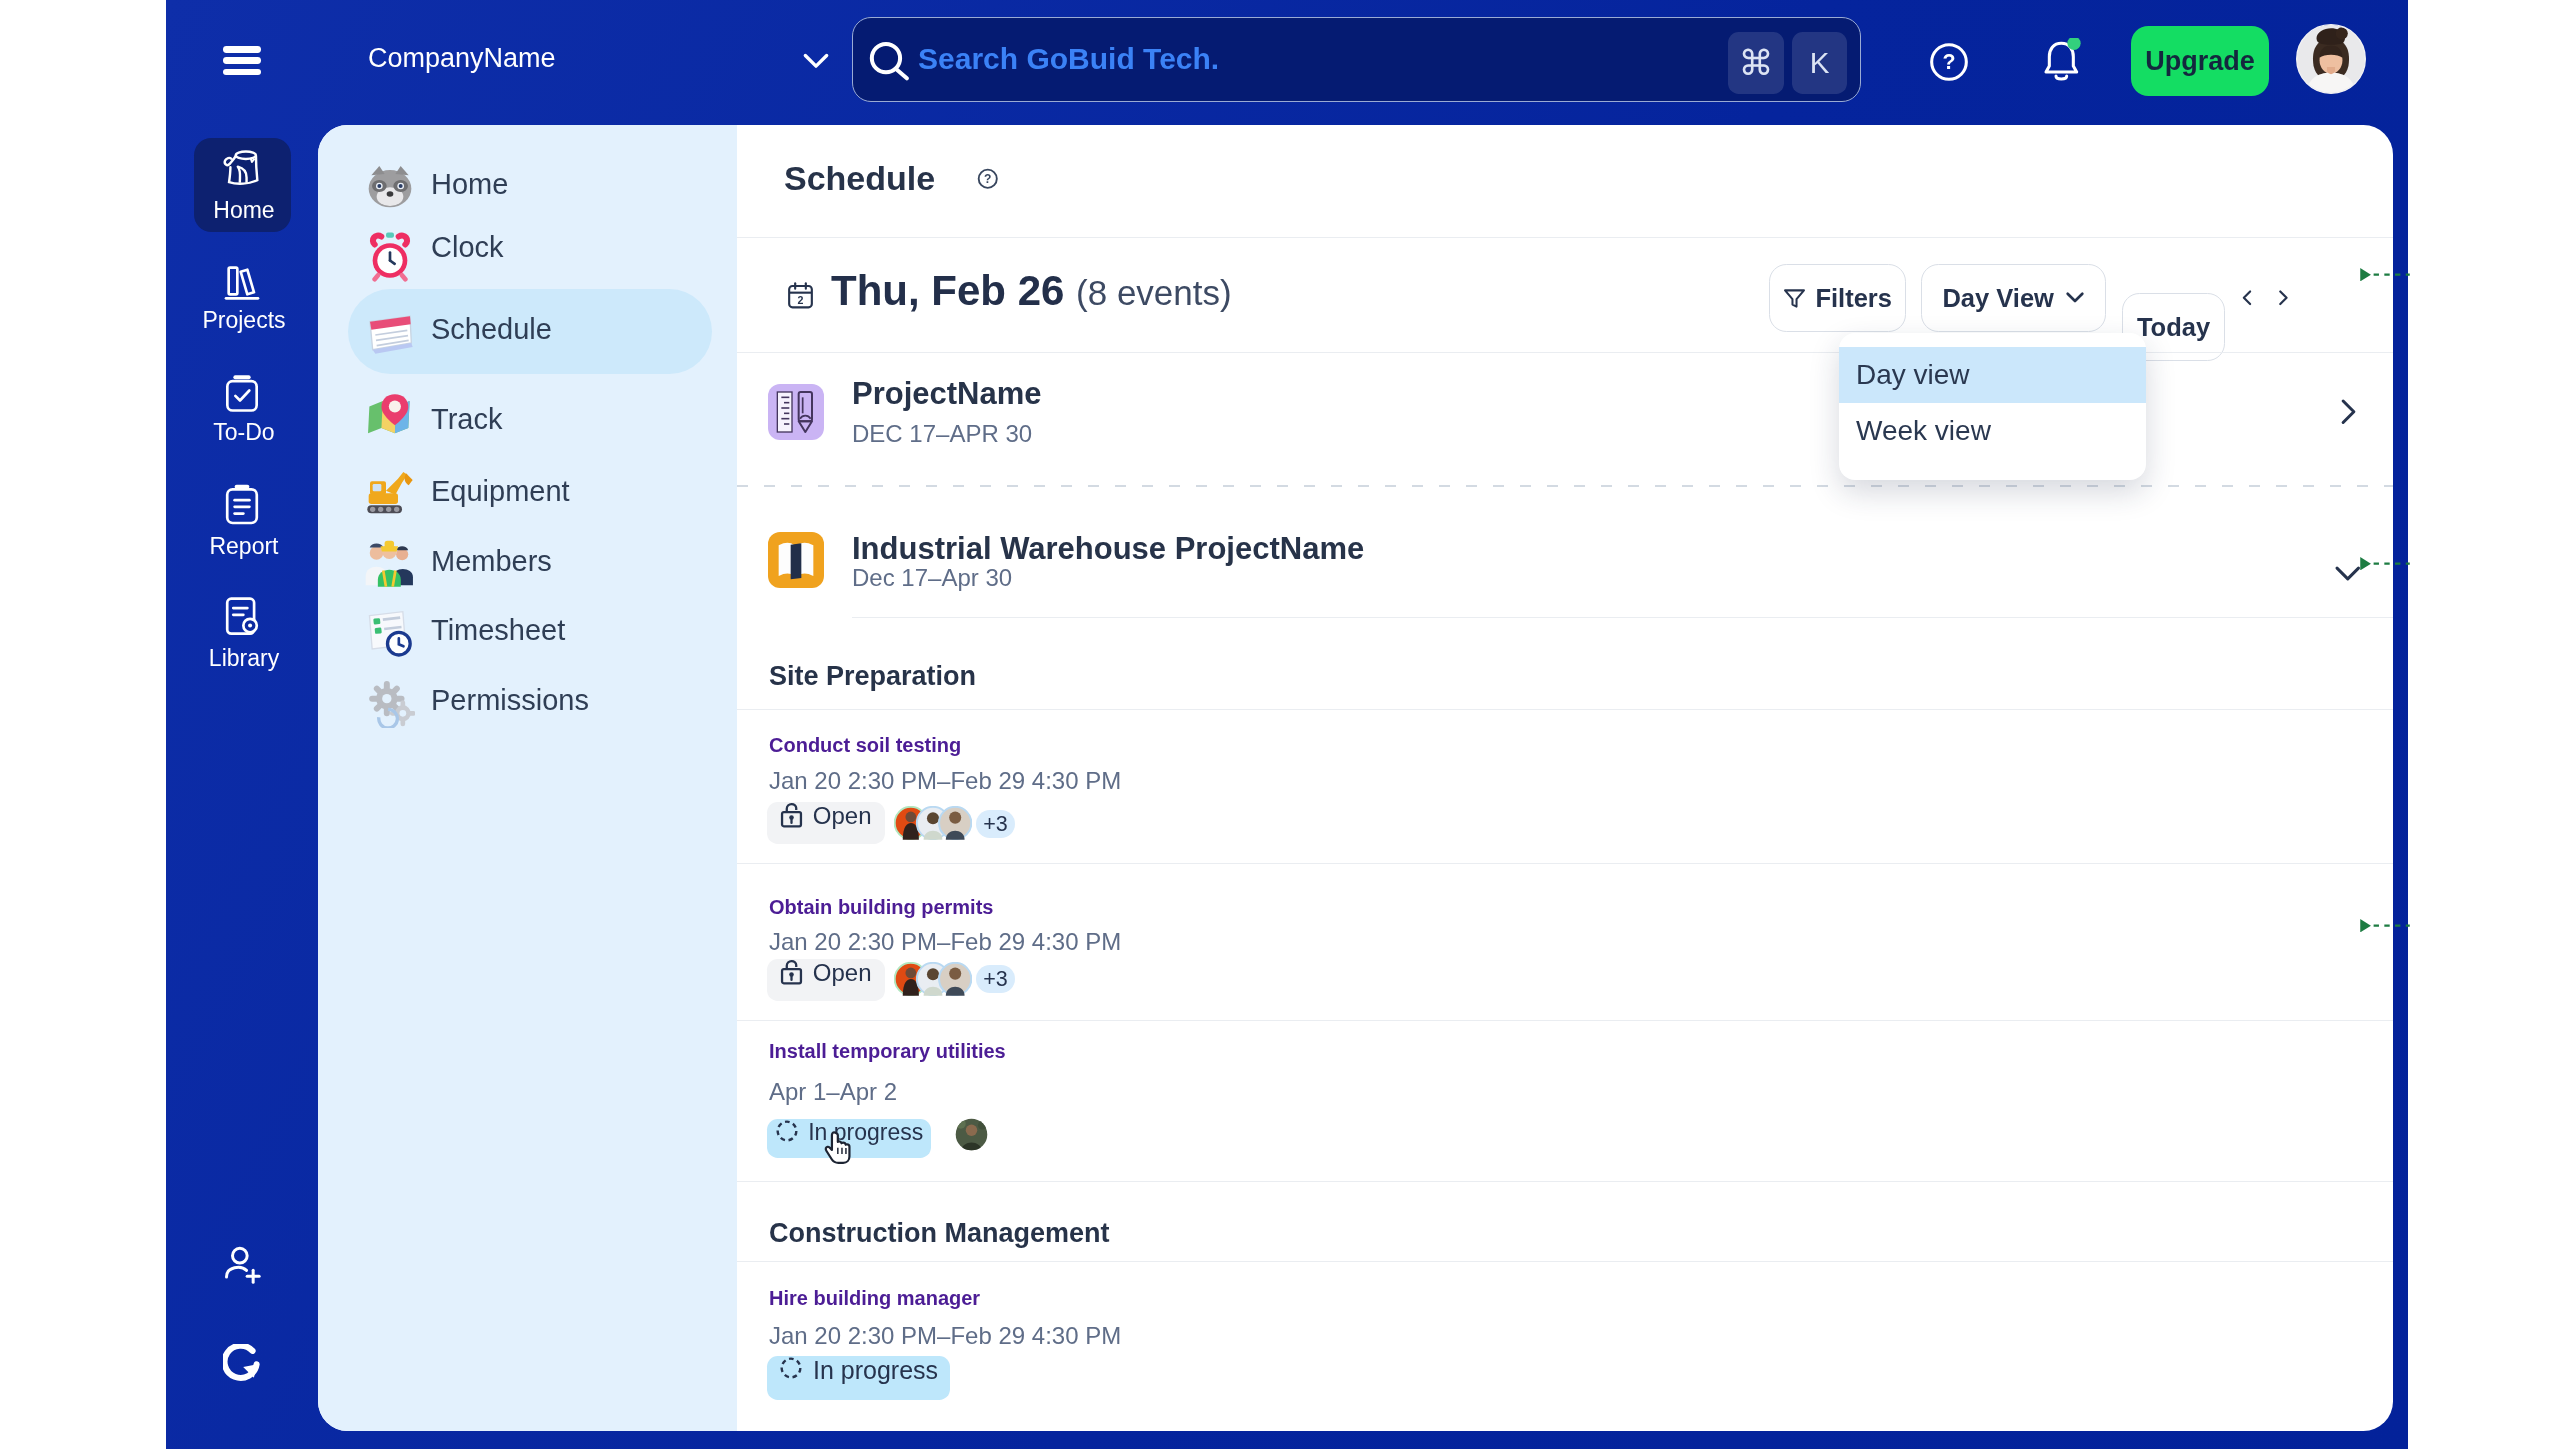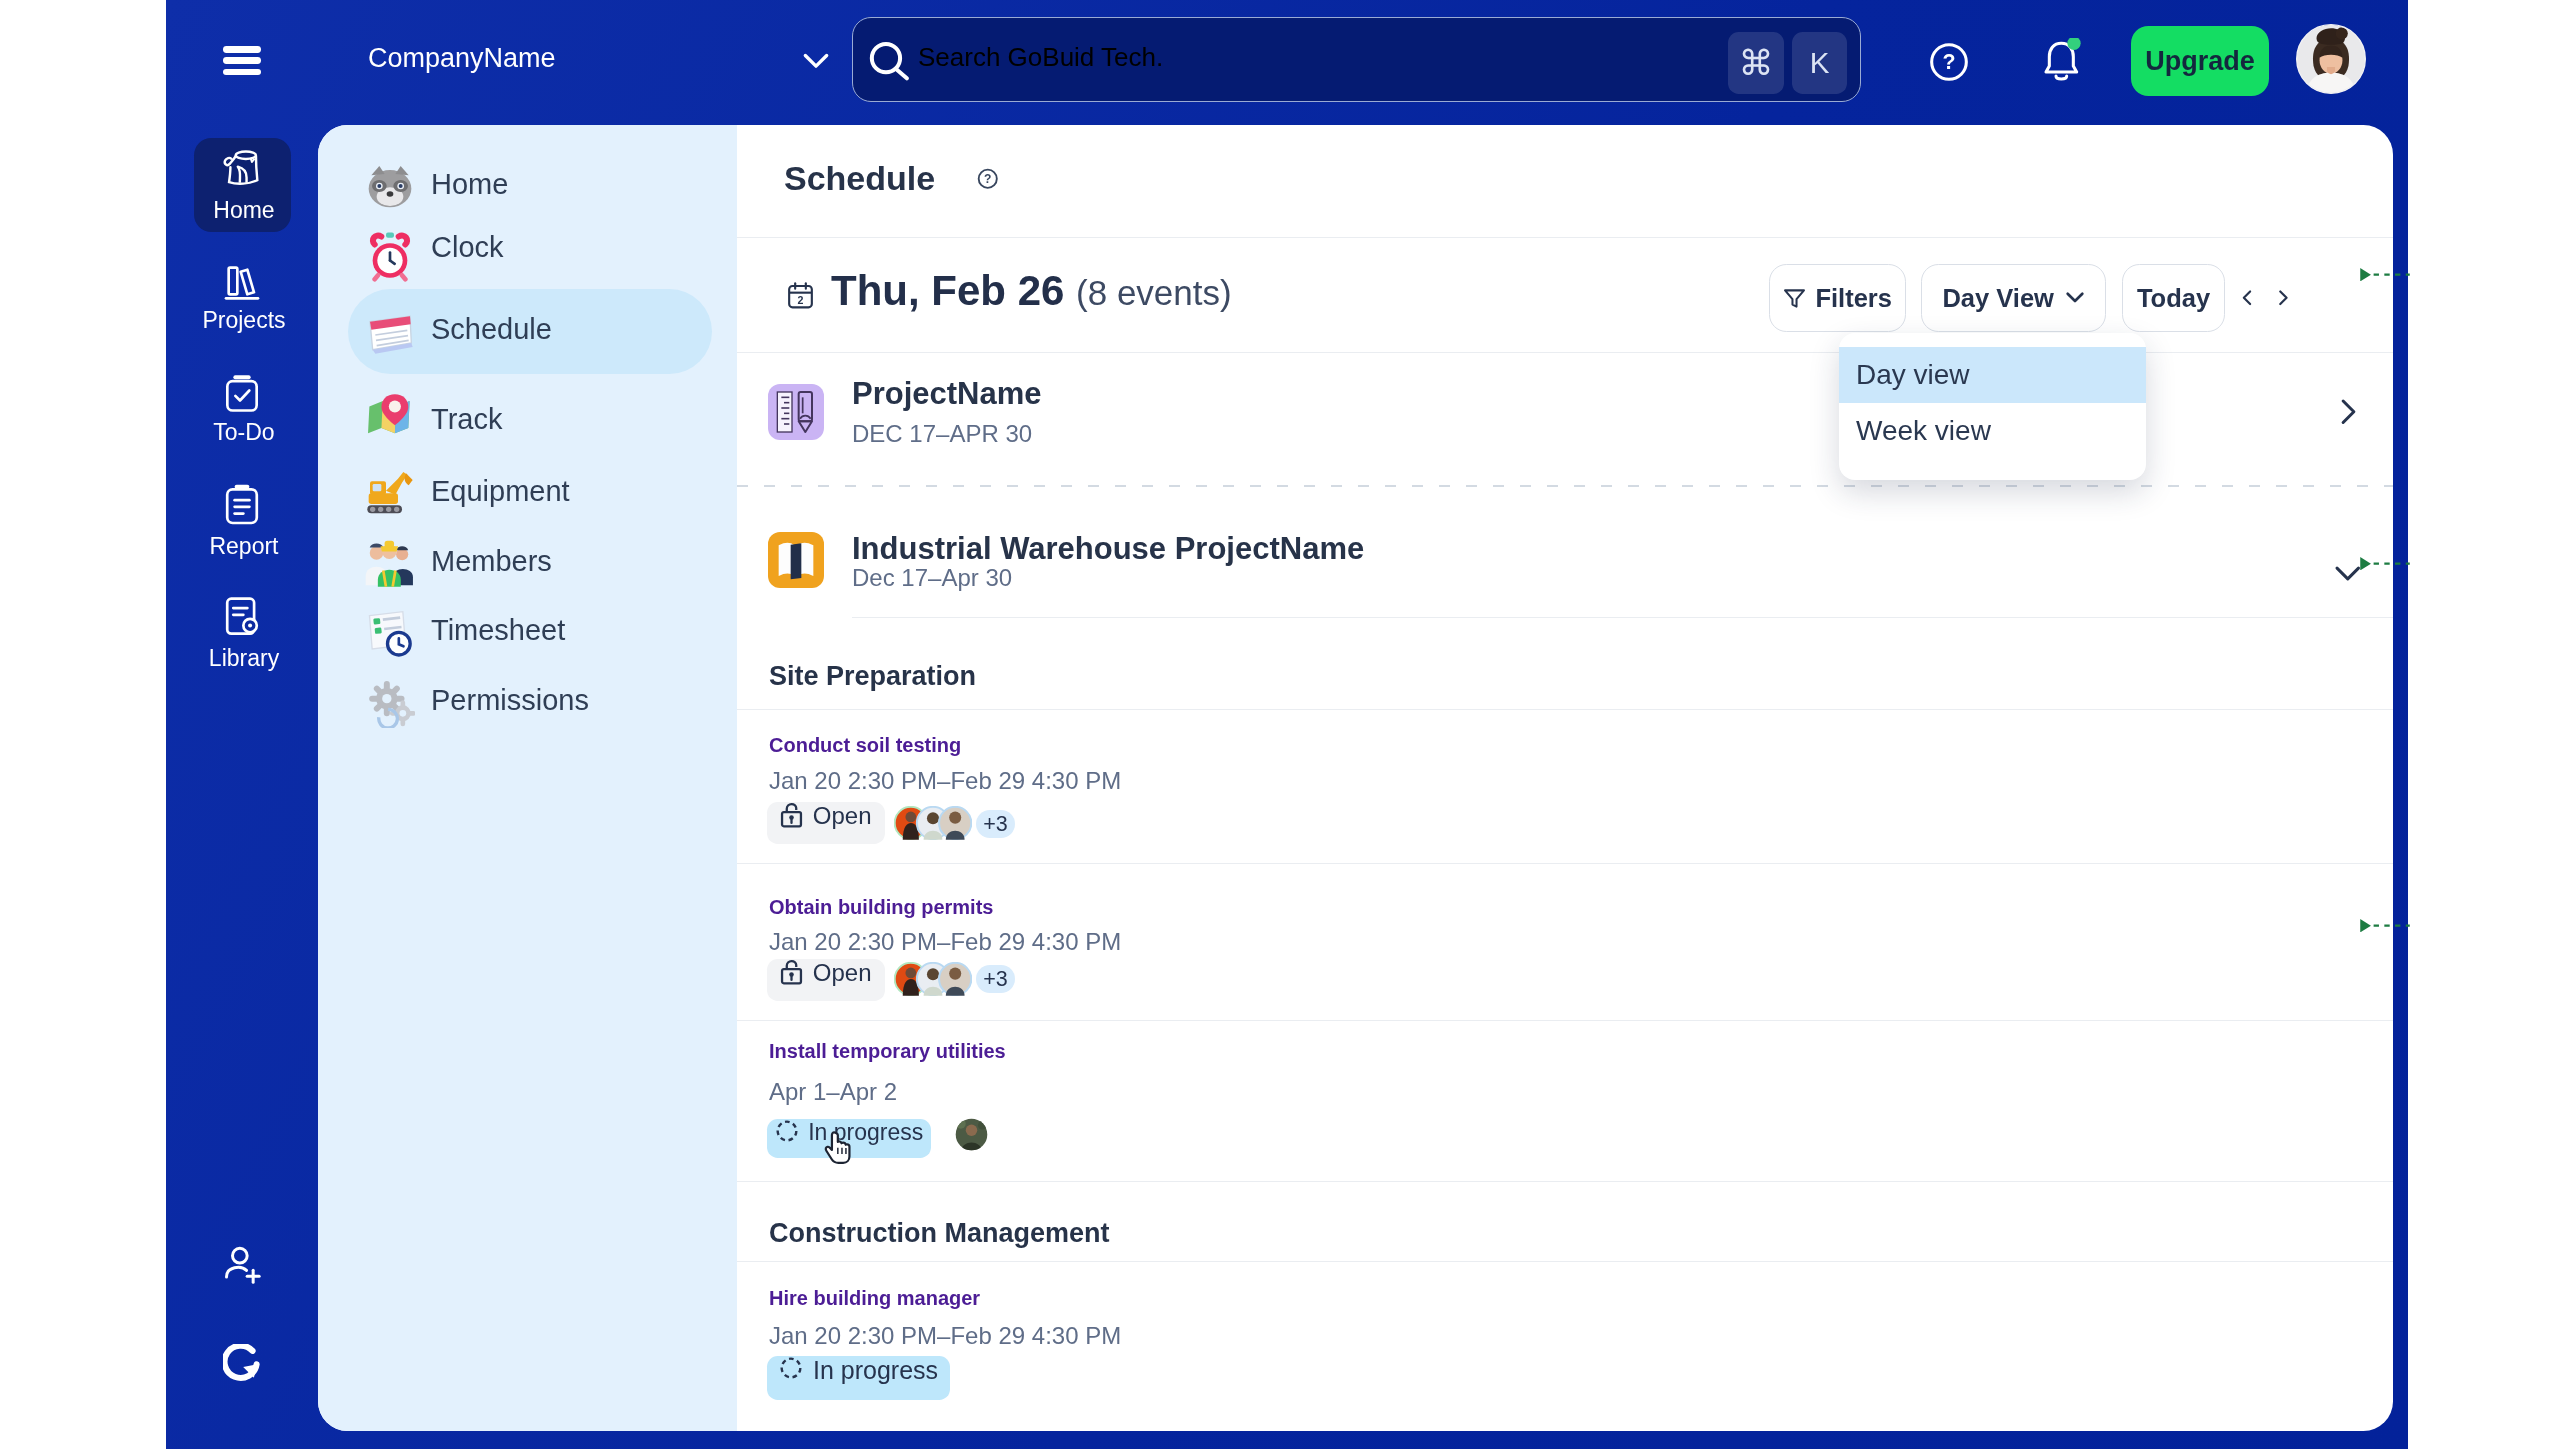--- a/index.html
+++ b/index.html
@@ -38,21 +38,21 @@
   <div class="abs" style="left:368px;top:45px;font-size:27px;color:#ffffff;font-weight:500;line-height:1;">CompanyName</div>
   <svg class="abs" style="left:800px;top:50px;" width="32" height="23" viewBox="0 0 48 34">
     <path d="M8 8 L24 24 L40 8" fill="none" stroke="#fff" stroke-width="5" stroke-linecap="round" stroke-linejoin="round"></path>
   </svg>
 
   <div class="abs" style="left:852px;top:17.4px;width:1009px;height:85px;border-radius:19px;background:#051b72;border:1.3px solid #9aabd4;"></div>
   <svg class="abs" style="left:869px;top:42px;" width="42" height="39" viewBox="0 0 62 58">
     <circle cx="25" cy="24" r="21" fill="none" stroke="#fff" stroke-width="6"></circle>
     <line x1="40" y1="40" x2="56" y2="54" stroke="#fff" stroke-width="6" stroke-linecap="round"></line>
   </svg>
-  <div class="abs" style="left:918px;top:44px;font-size:26px;color:#000000;line-height:1;">Search GoBuid Tech.</div>
+  <div class="abs" style="left:918px;top:44px;font-size:30px;color:#3b82f6;line-height:1;font-weight:bold;">Search GoBuid Tech.</div>
   <div class="abs" style="left:1728px;top:32px;width:56px;height:62px;border-radius:10.7px;background:rgba(255,255,255,0.12);color:#dce4f4;font-size:35px;display:flex;align-items:center;justify-content:center;">⌘</div>
   <div class="abs" style="left:1792px;top:32px;width:55px;height:62px;border-radius:10.7px;background:rgba(255,255,255,0.12);color:#dce4f4;font-size:29.5px;display:flex;align-items:center;justify-content:center;">K</div>
 
   <svg class="abs" style="left:1929px;top:42px;" width="40" height="40" viewBox="0 0 60 60">
     <circle cx="30" cy="30" r="26" fill="none" stroke="#fff" stroke-width="4.6"></circle>
     <text x="30" y="41" font-size="32" font-weight="bold" fill="#fff" text-anchor="middle" font-family="Liberation Sans">?</text>
   </svg>
 
   <svg class="abs" style="left:2042px;top:38px;" width="40" height="48" viewBox="0 0 60 72">
     <path d="M29 8 C17 8 11 17 11 28 L11 42 L6 51 L52 51 L47 42 L47 28 C47 17 41 8 29 8 Z" fill="none" stroke="#fff" stroke-width="4.6" stroke-linejoin="round"></path>
@@ -271,21 +271,21 @@
     <svg width="23" height="23" viewBox="0 0 34 34">
         <path d="M3 5 L31 5 L20 18 L20 29 L14 26 L14 18 Z" fill="none" stroke="#26334d" stroke-width="3" stroke-linejoin="round"></path>
       </svg>
     Filters
   </div>
   <div class="btn" style="left:1921px;width:185px;gap:10.7px;">Day View
     <svg width="20" height="13.4" viewBox="0 0 30 20">
         <path d="M4 4 L15 15 L26 4" fill="none" stroke="#26334d" stroke-width="4" stroke-linecap="round" stroke-linejoin="round"></path>
       </svg>
   </div>
-  <div class="btn" style="left:2122px;width:103px;">Today</div>
+  <div class="btn" style="left:2122px;width:103px;margin-top:29px;">Today</div>
   <svg class="abs" style="left:2239px;top:287px;" width="17.4" height="21.5" viewBox="0 0 36 36">
       <path d="M23 5 L10 18 L23 31" fill="none" stroke="#26334d" stroke-width="4.5" stroke-linecap="round" stroke-linejoin="round"></path>
     </svg>
   <svg class="abs" style="left:2274px;top:287px;" width="17.4" height="21.5" viewBox="0 0 36 36">
       <path d="M13 5 L26 18 L13 31" fill="none" stroke="#26334d" stroke-width="4.5" stroke-linecap="round" stroke-linejoin="round"></path>
     </svg>
 
   <svg class="marker" style="left:2360px;top:268px;" viewBox="0 0 74 20">
     <path d="M0 0 L16 10 L0 20 Z" fill="#1d7c42"></path>
     <line x1="20" y1="10" x2="74" y2="10" stroke="#1d7c42" stroke-width="3.4" stroke-dasharray="8 8"></line>

